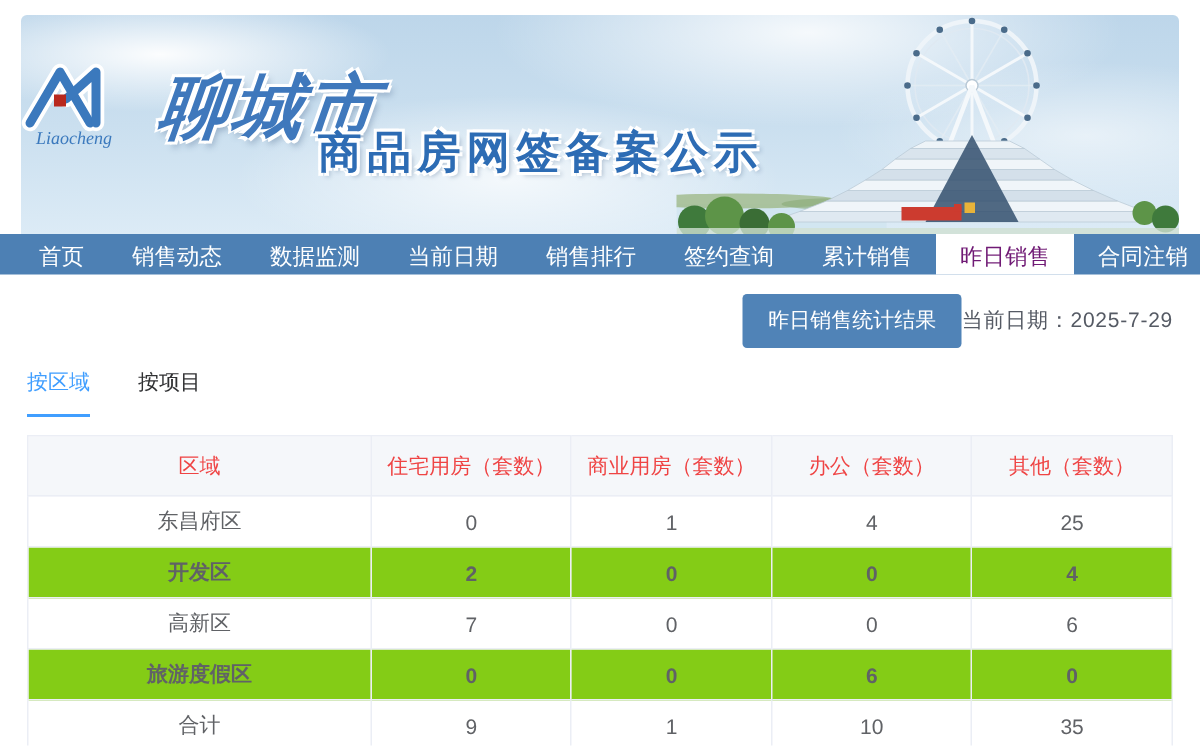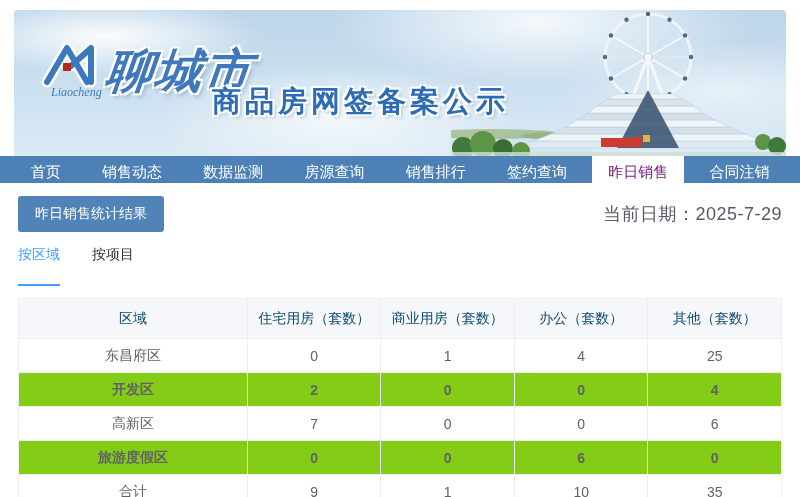--- a/index.html
+++ b/index.html
@@ -10,21 +10,21 @@
   .banner {
     position:relative; margin:10px 14px 0; height:146px;
     border-radius:4px 4px 0 0; overflow:hidden;
     background:
       radial-gradient(ellipse 220px 55px at 12% 18%, rgba(255,255,255,.95), rgba(255,255,255,0) 70%),
       radial-gradient(ellipse 260px 80px at 42% 75%, rgba(255,255,255,.75), rgba(255,255,255,0) 70%),
       radial-gradient(ellipse 300px 90px at 68% 8%,  rgba(255,255,255,.85), rgba(255,255,255,0) 70%),
       radial-gradient(ellipse 240px 70px at 92% 55%, rgba(255,255,255,.55), rgba(255,255,255,0) 70%),
       linear-gradient(180deg,#bdd6ea 0%,#cadfef 50%,#dcebf6 100%);
   }
-  .logo { position:absolute; left:27px; top:26px; }
+  .logo { position:absolute; left:0; top:26px; }
   .city-name {
     position:absolute; left:92px; top:30px;
     font-family:"Liberation Serif", serif; font-weight:bold; font-style:italic;
     font-size:47px; color:#3f78bc; transform:skewX(-6deg); letter-spacing:2px;
     text-shadow:-2px -2px 0 #fff, 2px -2px 0 #fff, -2px 2px 0 #fff, 2px 2px 0 #fff, 3px 4px 4px rgba(60,90,130,.35);
   }
   .site-title {
     position:absolute; left:198px; top:72px;
     font-size:29px; font-weight:bold; color:#2d6cb4; letter-spacing:4px;
     text-shadow:-2px -2px 0 #fff, 2px -2px 0 #fff, -2px 2px 0 #fff, 2px 2px 0 #fff, 3px 3px 3px rgba(60,90,130,.3);
@@ -37,35 +37,35 @@
     justify-content:space-around; padding:0 10px;
   }
   .nav-item {
     color:#fff; font-size:15px; line-height:32px; padding:0 16px;
     cursor:pointer; white-space:nowrap;
   }
   .nav-item.active { background:#fff; color:#701a75; }
 
   
   .content { padding:13px 18px 0; }
-  .toolbar { display:flex; justify-content:space-between; align-items:center; }
+  .toolbar { display:flex; justify-content:flex-end; align-items:center; }
   .result-btn {
     background:#5083b7; color:#fff; border:none; border-radius:3px;
     font-size:14px; padding:9px 17px; cursor:pointer;
     font-family:"Liberation Sans", sans-serif;
   }
-  .date { font-size:18px; color:#555a64; letter-spacing:.5px; }
+  .date { font-size:14px; color:#555a64; letter-spacing:.5px; }
 
   .tabs { margin-top:14px; display:flex; }
-  .tab { font-size:14px; color:#303133; margin-right:32px; padding-bottom:20px; cursor:pointer; }
+  .tab { font-size:14px; color:#303133; margin-right:32px; padding-bottom:12px; cursor:pointer; }
   .tab.active { color:#409eff; border-bottom:2px solid #409eff; }
 
   table { width:100%; border-collapse:collapse; margin-top:12px; table-layout:fixed; }
   th, td { border:1px solid #ebeef5; text-align:center; font-weight:normal; }
-  th { background:#f5f7fa; color:#0c4a6e; font-size:14px; height:40px; }
+  th { background:#f5f7fa; color:#ef4444; font-size:14px; height:40px; }
   td { color:#606266; font-size:14px; height:34px;text-align:center; }
   tr.stripe td { background:#84cc16;font-weight:bold; }
   col.c-region { width:30%; }
   col.c-num { width:17.5%; }
 </style>
 </head>
 <body>
 
 <div class="banner">
   <div class="logo">
@@ -149,23 +149,24 @@
         <circle cx="326" cy="136" r="9" fill="#3f7a3c"></circle>
     </g>
     <rect x="0" y="142" width="335" height="4" fill="#cfe0d2" opacity="0.8"></rect>
   </svg>
 </div>
 
 <div class="nav">
     <div class="nav-item">首页</div>
     <div class="nav-item">销售动态</div>
     <div class="nav-item">数据监测</div>
-    <div class="nav-item">房源查询</div>
+    <div class="nav-item">当前日期</div>
     <div class="nav-item">销售排行</div>
     <div class="nav-item">签约查询</div>
+    <div class="nav-item">累计销售</div>
     <div class="nav-item active">昨日销售</div>
     <div class="nav-item">合同注销</div>
   </div>
 
 <div class="content">
   <div class="toolbar">
     <button class="result-btn">昨日销售统计结果</button>
     <div class="date"><span>当前日期：</span><span>2025-7-29</span></div>
   </div>
 

